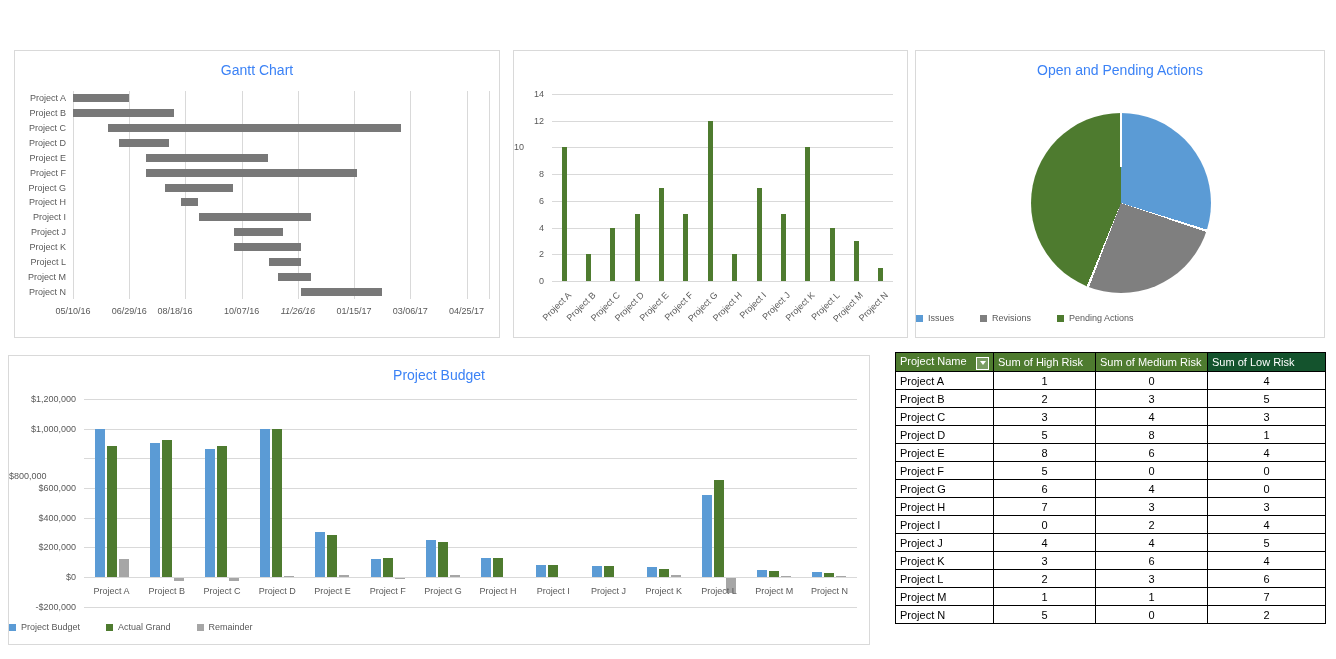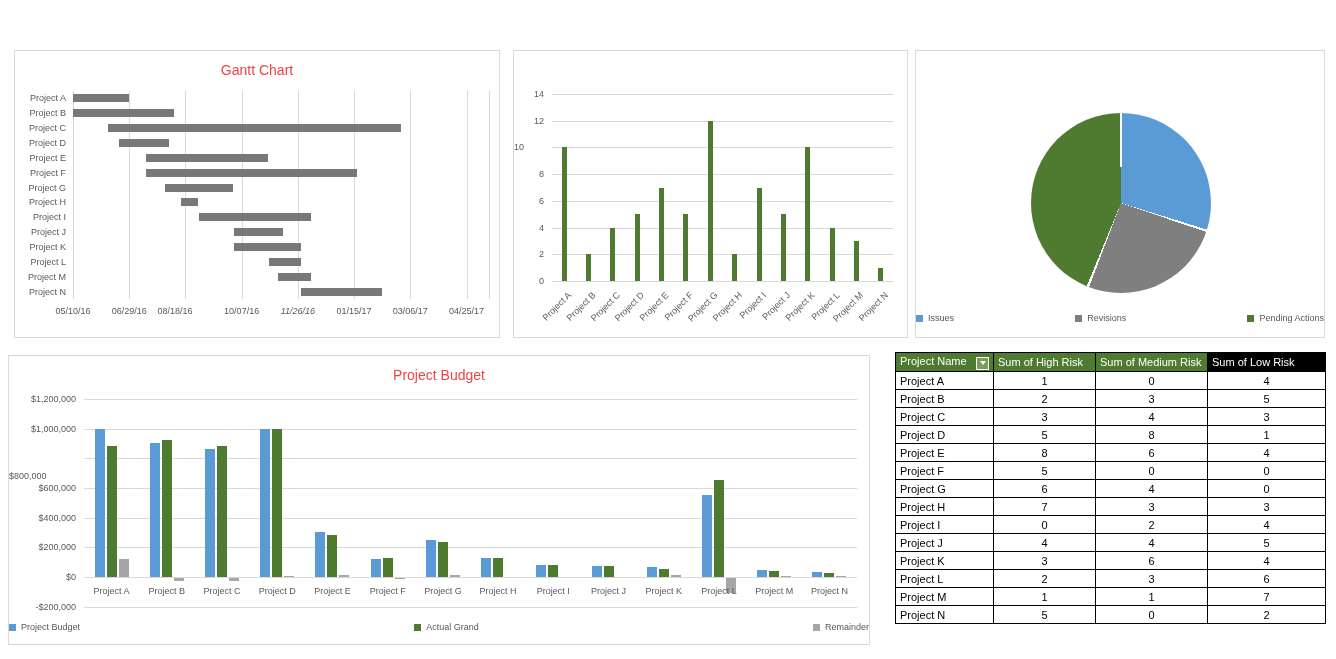--- a/index.html
+++ b/index.html
@@ -1,31 +1,31 @@
 <!DOCTYPE html>
 <html><head>
 <meta charset="utf-8">
 <style>
   * { box-sizing: border-box; margin: 0; padding: 0; }
   html,body { background:#fff; }
   body { font-family: "Liberation Sans", sans-serif; }
   .dashboard { position:relative; width:1336px; height:659px; background:#fff; overflow:hidden; }
   .page-title { position:absolute; left:14px; top:3px; font-size:22px; font-weight:400; color:#000; }
   .panel { position:absolute; background:#fff; border:1px solid #D9D9D9; }
-  .chart-title { position:absolute; top:11px; left:0; right:0; text-align:center; font-size:14px; color:#ef4444; }
+  .chart-title { position:absolute; top:11px; left:0; right:0; text-align:center; font-size:14px; color:#3b82f6; }
   .plot { position:absolute; left:0; top:0; right:0; bottom:0; }
   .vline { position:absolute; width:1px; background:#D9D9D9; }
   .hline { position:absolute; height:1px; background:#D9D9D9; }
   .tick-label { position:absolute; font-size:9px; color:#595959; }
   .cat-label  { position:absolute; font-size:9px; color:#595959; }
   .rot-label  { position:absolute; font-size:9px; color:#595959; white-space:nowrap;
                 transform:rotate(-45deg); transform-origin:100% 0; }
   .bar { position:absolute; }
   .pie-circle { position:absolute; left:115px; top:62px; width:180px; height:180px; border-radius:50%; }
-  .legend { position:absolute; left:0; right:0; display:flex; justify-content:space-between; gap:26px; }
+  .legend { position:absolute; left:0; right:0; display:flex; justify-content:flex-start; gap:26px; }
   .legend-item { display:flex; align-items:center; gap:5px; font-size:9px; color:#595959; }
   .legend-swatch { width:7px; height:7px; display:inline-block; }
   .risk-table-wrap { position:absolute; left:895px; top:352px; }
   table.risk { border-collapse:collapse; font-size:11px; color:#000; table-layout:fixed; }
   table.risk th, table.risk td { border:1px solid #000; height:18px; padding:0 4px; overflow:hidden; white-space:nowrap; }
   table.risk th { color:#fff; font-weight:400; text-align:left; height:19px; }
   table.risk td.num { text-align:center; }
   table.risk tr.total td { font-weight:700; }
   .filter-btn { float:right; width:13px; height:13px; margin-top:2px; background:rgba(255,255,255,0.25);
                 border:1px solid #fff; display:inline-flex; align-items:center; justify-content:center; cursor:pointer; }
@@ -131,20 +131,21 @@
         <div class="bar" style="left: 315.607px; top: 176.571px; width: 5px; height: 53.4286px; background: rgb(78, 123, 47);"></div>
         <div class="rot-label" style="right: 72.8929px; top: 239px;">Project L</div>
         <div class="bar" style="left: 339.964px; top: 189.929px; width: 5px; height: 40.0714px; background: rgb(78, 123, 47);"></div>
         <div class="rot-label" style="right: 48.5357px; top: 239px;">Project M</div>
         <div class="bar" style="left: 364.321px; top: 216.643px; width: 5px; height: 13.3571px; background: rgb(78, 123, 47);"></div>
         <div class="rot-label" style="right: 24.1786px; top: 239px;">Project N</div>
       </div>
   </section>
 
   <section class="panel" style="left:915px;top:50px;width:410px;height:288px;">
+    <div class="chart-title">Open and Pending Actions</div>
     <div class="pie-circle" id="pie-circle" style="background: conic-gradient(rgb(255, 255, 255) 0deg, rgb(255, 255, 255) 0.8deg, rgb(91, 155, 213) 0.8deg, rgb(91, 155, 213) 107.2deg, rgb(255, 255, 255) 107.2deg, rgb(255, 255, 255) 108deg, rgb(255, 255, 255) 108deg, rgb(255, 255, 255) 108.8deg, rgb(127, 127, 127) 108.8deg, rgb(127, 127, 127) 200.8deg, rgb(255, 255, 255) 200.8deg, rgb(255, 255, 255) 201.6deg, rgb(255, 255, 255) 201.6deg, rgb(255, 255, 255) 202.4deg, rgb(78, 123, 47) 202.4deg, rgb(78, 123, 47) 359.2deg, rgb(255, 255, 255) 359.2deg, rgb(255, 255, 255) 360deg);"></div>
     <div class="legend" id="pie-legend" style="bottom:14px;">
         <div class="legend-item">
           <div class="legend-swatch" style="background: rgb(91, 155, 213);"></div>
           <div>Issues</div>
         </div>
         <div class="legend-item">
           <div class="legend-swatch" style="background: rgb(127, 127, 127);"></div>
           <div>Revisions</div>
         </div>
@@ -246,21 +247,21 @@
 
   <div class="risk-table-wrap">
     <table class="risk" id="risk-table">
         <thead>
           <tr>
             <th style="width: 98px; background: rgb(78, 123, 47);"><span>Project Name</span><div class="filter-btn">
                 <div class="filter-arrow"></div>
               </div></th>
             <th style="width: 102px; background: rgb(78, 123, 47);"><span>Sum of High Risk</span></th>
             <th style="width: 112px; background: rgb(78, 123, 47);"><span>Sum of Medium Risk</span></th>
-            <th style="width: 118px; background: #000000;"><span>Sum of Low Risk</span></th>
+            <th style="width: 118px; background: #14532d;"><span>Sum of Low Risk</span></th>
           </tr>
         </thead>
         <tbody>
           <tr>
             <td>Project A</td>
             <td class="num">1</td>
             <td class="num">0</td>
             <td class="num">4</td>
           </tr>
           <tr>

